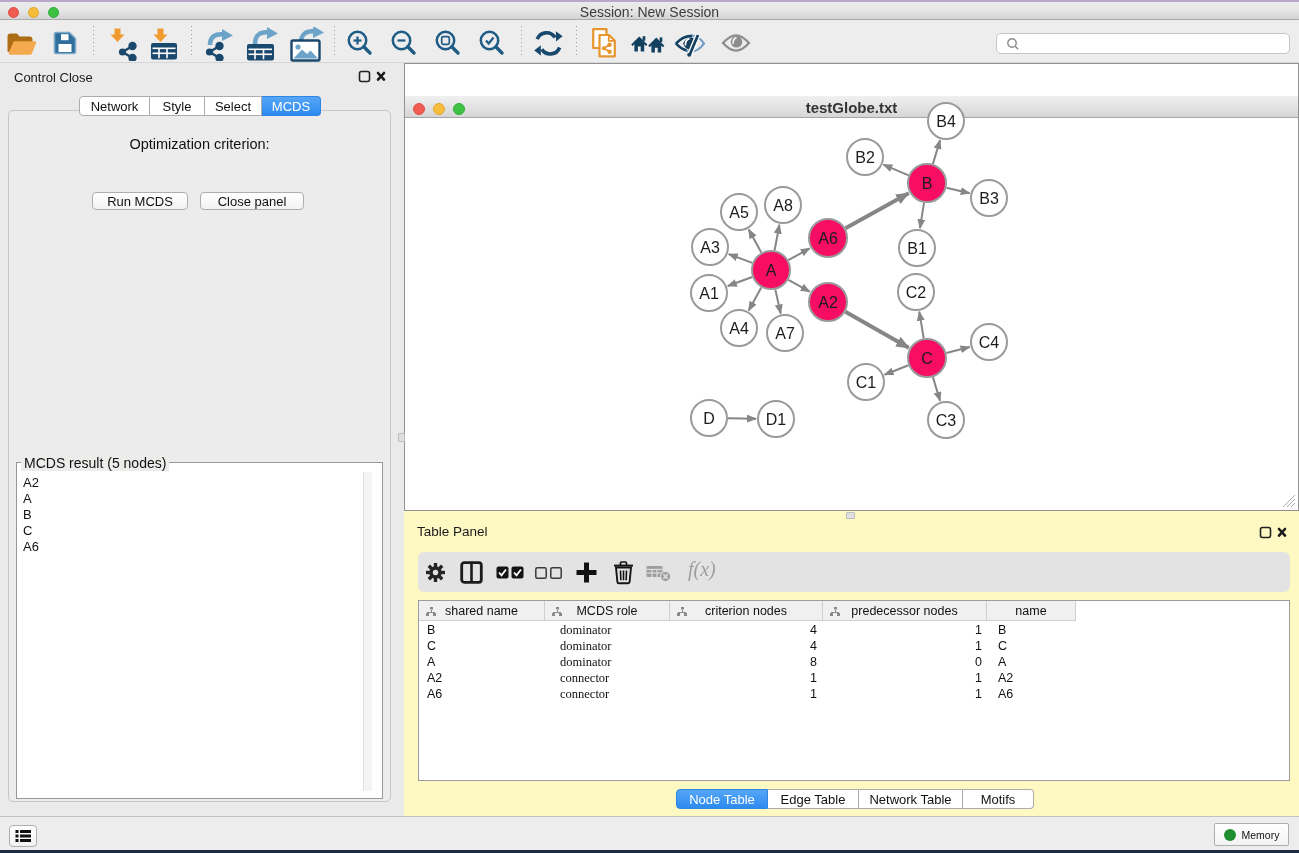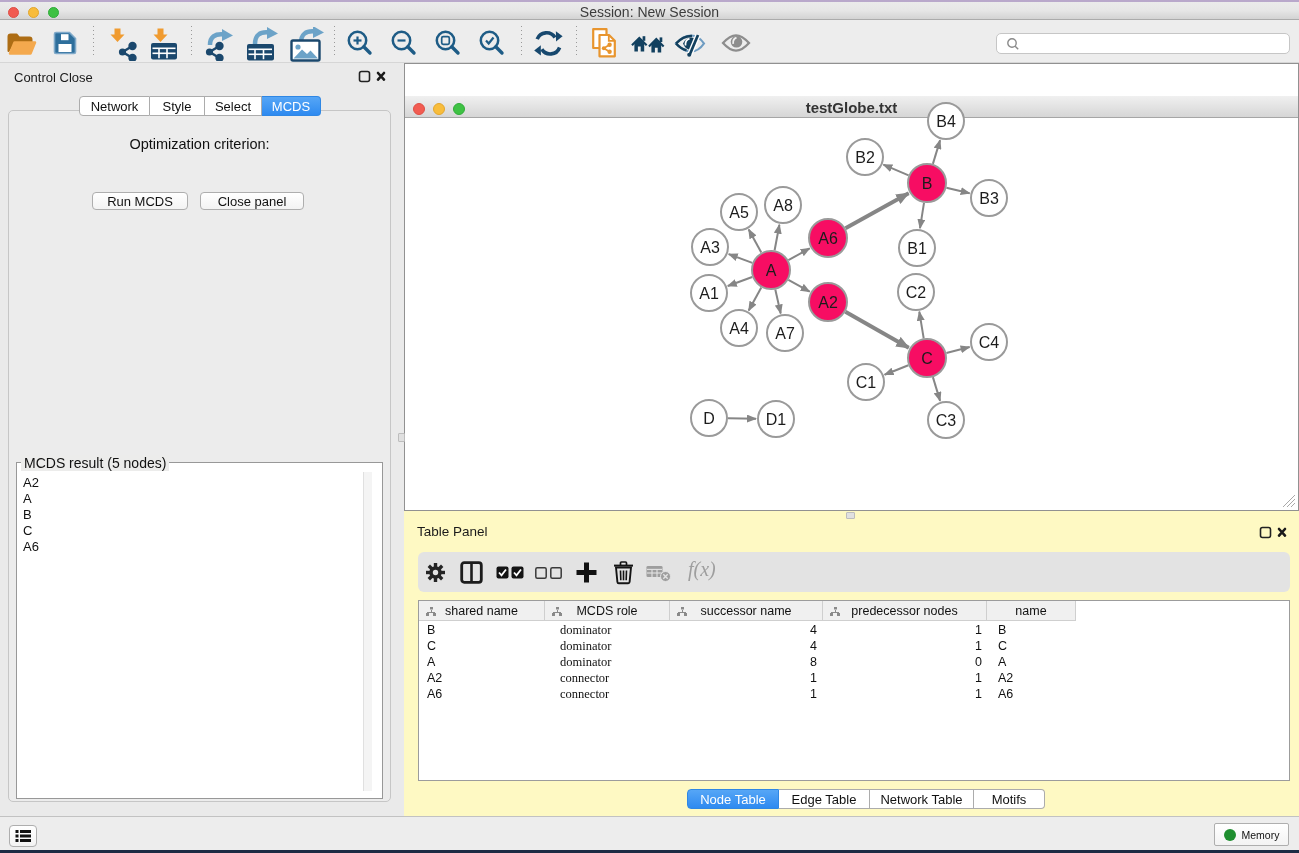--- a/index.html
+++ b/index.html
@@ -354,21 +354,21 @@
         </g>
       <circle cx="19.5" cy="11.5" r="5" fill="#9e9e9e" stroke="#e3e3e3" stroke-width="1"></circle>
       <path d="M17.3 9.3 L21.7 13.7 M21.7 9.3 L17.3 13.7" stroke="#e3e3e3" stroke-width="1.4"></path>
     </svg>
     <div class="abs" style="left:270px; top:6px; font-family:'Liberation Serif',serif; font-style:italic; font-size:20px; color:#9e9e9e;">f(x)</div>
   </div>
   <div id="tp-table">
     <div id="thead" style="position:absolute; left:0; top:0; width:657px; height:20px; background:#f0f0f0; border-bottom:1px solid #cfcfcf; display:flex; font-size:12.5px; color:#111;">
       <div class="th" style="width:126px;">shared name</div>
       <div class="th" style="width:125px;">MCDS role</div>
-      <div class="th" style="width:153px;">successor name</div>
+      <div class="th" style="width:153px;">criterion nodes</div>
       <div class="th" style="width:164px;">predecessor nodes</div>
       <div class="th noicon" style="width:89px;">name</div>
     </div>
     <div class="trow" style="top:21px;">
         <span class="c1">B</span>
         <span class="c2">dominator</span>
         <span class="c3">4</span>
         <span class="c4">1</span>
         <span class="c5">B</span>
       </div>
@@ -394,21 +394,21 @@
         <span class="c5">A2</span>
       </div>
     <div class="trow" style="top:85px;">
         <span class="c1">A6</span>
         <span class="c2">connector</span>
         <span class="c3">1</span>
         <span class="c4">1</span>
         <span class="c5">A6</span>
       </div>
   </div>
-  <div class="tabs" style="left:283px; top:278px;">
+  <div class="tabs" style="left:272px; top:278px;">
     <div class="tab first sel" style="width:92px;">Node Table</div>
     <div class="tab" style="width:91px;">Edge Table</div>
     <div class="tab" style="width:104px;">Network Table</div>
     <div class="tab last" style="width:71px;">Motifs</div>
   </div>
 </div>
 <div class="abs" id="statusbar">
   <div class="btn" style="position:absolute; left:9px; top:8px; width:28px; height:22px;">
     <svg width="16" height="14" viewBox="0 0 16 14">
         <g fill="#111">

